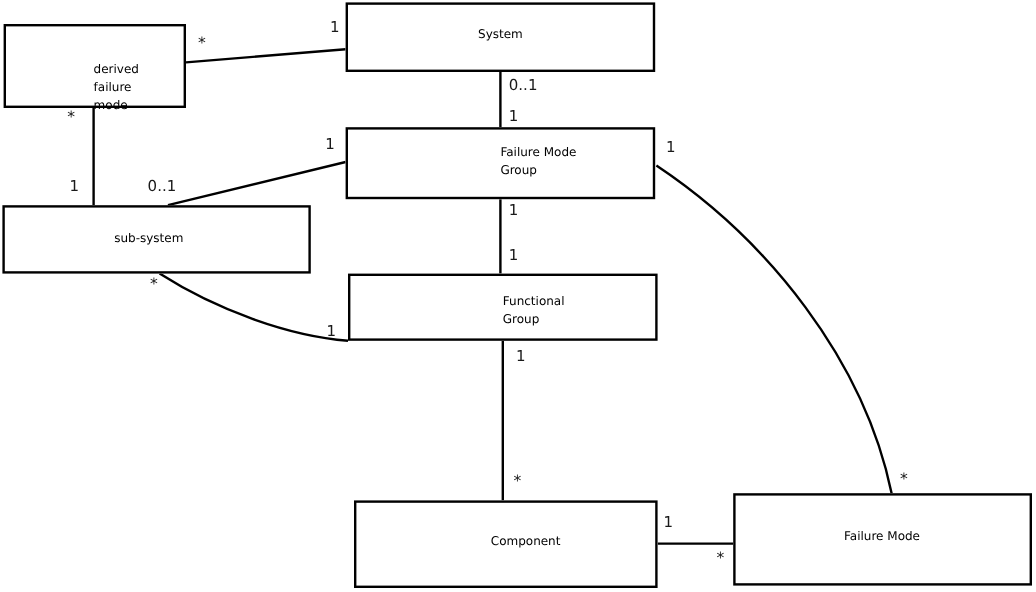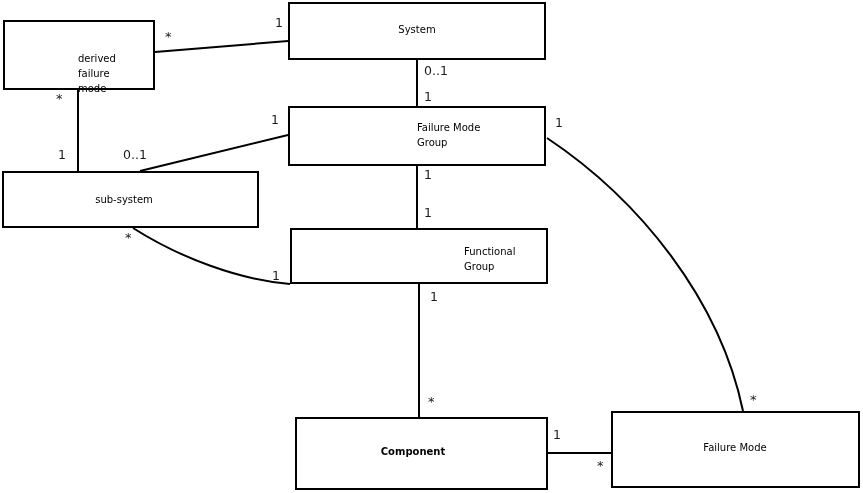--- a/index.html
+++ b/index.html
@@ -72,24 +72,24 @@
 failure
 mode</div>
       <div class="node" style="left: 288px; top: 2px; width: 258px; height: 58px;"></div>
       <div class="node-label" style="left: 417px; top: 22px; width: auto; text-align: center; padding-left: 0px; transform: translateX(-50%);">System</div>
       <div class="node" style="left: 288px; top: 106px; width: 258px; height: 60px;"></div>
       <div class="node-label" style="left: 417px; top: 120px; text-align: left;">Failure Mode
 Group</div>
       <div class="node" style="left: 2px; top: 171px; width: 257px; height: 57px;"></div>
       <div class="node-label" style="left: 124px; top: 192px; width: auto; text-align: left; padding-left: 0px; transform: translateX(-50%);">sub-system</div>
       <div class="node" style="left: 290px; top: 228px; width: 258px; height: 56px;"></div>
-      <div class="node-label" style="left: 419px; top: 244px; text-align: left; margin-left: 45px;">Functional
+      <div class="node-label" style="left: 419px; top: 244px; text-align: left;">Functional
 Group</div>
       <div class="node" style="left: 295px; top: 417px; width: 253px; height: 73px;"></div>
-      <div class="node-label" style="left: 413px; top: 444px; width: auto; text-align: center; padding-left: 0px; transform: translateX(-50%); font-weight: bold;">Component</div>
+      <div class="node-label" style="left: 438px; top: 444px; width: auto; text-align: center; padding-left: 0px; transform: translateX(-50%);">Component</div>
       <div class="node" style="left: 611px; top: 411px; width: 249px; height: 77px;"></div>
       <div class="node-label" style="left: 735px; top: 440px; width: auto; text-align: center; padding-left: 0px; transform: translateX(-50%);">Failure Mode</div>
     </div>
   <div id="mult-layer">
       <div class="mult mult-star" style="left: 165px; top: 30px;">*</div>
       <div class="mult" style="left: 275px; top: 16px;">1</div>
       <div class="mult mult-star" style="left: 56px; top: 92px;">*</div>
       <div class="mult" style="left: 58px; top: 148px;">1</div>
       <div class="mult" style="left: 424px; top: 64px;">0..1</div>
       <div class="mult" style="left: 424px; top: 90px;">1</div>

